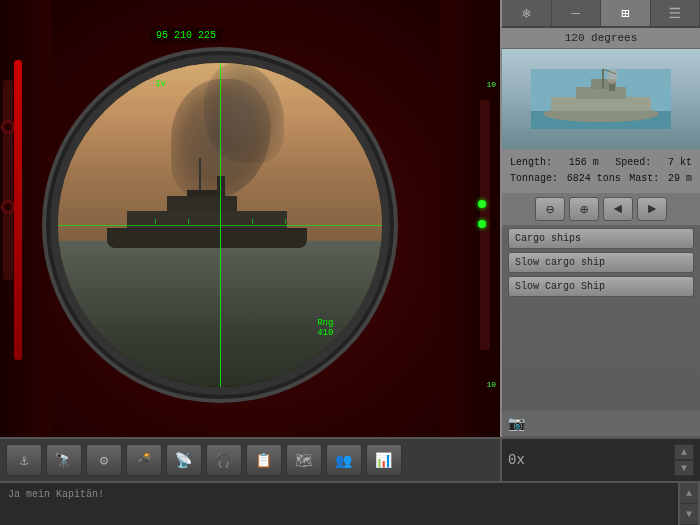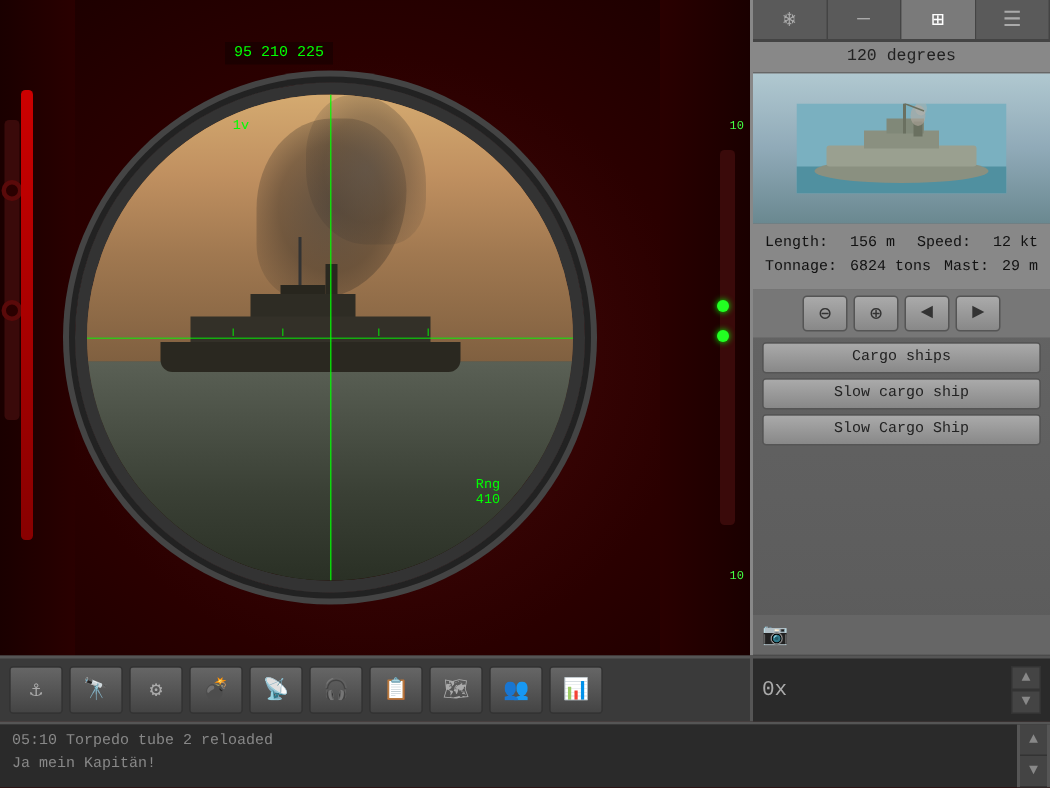--- a/index.html
+++ b/index.html
@@ -302,21 +302,21 @@
 
     
     .cat-btn {
       display: block;
       width: calc(100% - 12px);
       margin: 3px 6px;
       padding: 4px 6px;
       background: linear-gradient(180deg, #aaa 0%, #888 100%);
       border: 1px solid #555;
       border-radius: 3px;
-      text-align: center;
+      text-align: left;
       cursor: pointer;
       font-size: 10px;
       color: #222;
     }
 
     
     #panel-bottom {
       position: absolute;
       bottom: 44px;
       left: 0;
@@ -606,21 +606,21 @@
 
         <line x1="72" y1="0" x2="85" y2="5" stroke="#6a7060" stroke-width="1"></line>
       </svg>
     </div>
 
     <div id="ship-stats">
       <div class="stats-row">
         <span>Length:</span>
         <span>156 m</span>
         <span>Speed:</span>
-        <span>12 kt</span>
+        <span>7 kt</span>
       </div>
       <div class="stats-row">
         <span>Tonnage:</span>
         <span>6824 tons</span>
         <span>Mast:</span>
         <span>29 m</span>
       </div>
     </div>
 
     <div id="control-buttons">
@@ -653,21 +653,20 @@
     <div class="toolbar-btn">📡</div>
     <div class="toolbar-btn">🎧</div>
     <div class="toolbar-btn">📋</div>
     <div class="toolbar-btn">🗺</div>
     <div class="toolbar-btn">👥</div>
     <div class="toolbar-btn">📊</div>
   </div>
 
   <div id="status-bar">
     <div id="status-text">
-      <div>05:10 Torpedo tube 2 reloaded</div>
       <div>Ja mein Kapitän!</div>
     </div>
     <div id="status-arrows">
       <div class="status-arrow">▲</div>
       <div class="status-arrow">▼</div>
     </div>
   </div>
 
   <div id="counter-display">
     <span id="counter-x">0x</span>

